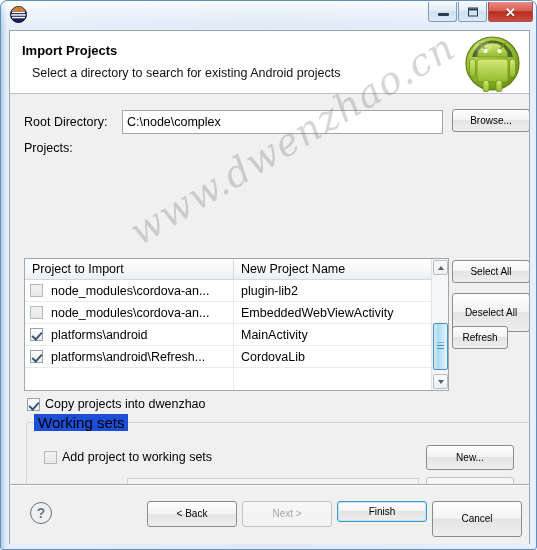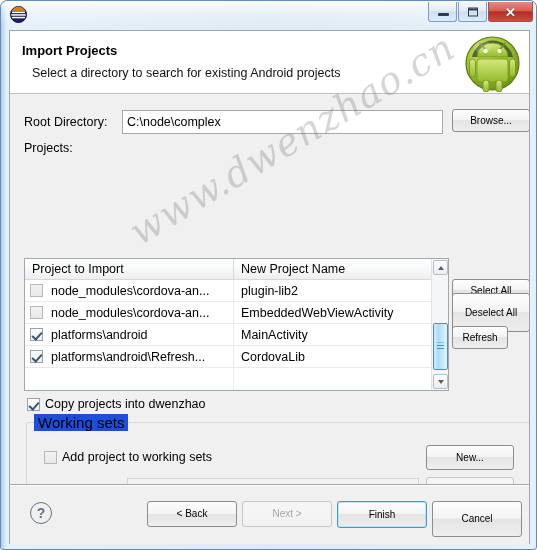--- a/index.html
+++ b/index.html
@@ -564,21 +564,21 @@
             </div>
           <div id="sb-thumb">
               <span class="grip"></span>
             </div>
           <div class="sb-arrow down">
               <i></i>
             </div>
         </div>
       </div>
 
-      <div class="btn" style="left:442px; top:166px; width:78px; height:23px;margin-top:19px;">
+      <div class="btn" style="left:442px; top:166px; width:78px; height:23px;">
         <span>Select All</span>
       </div>
       <div class="btn" style="left:442px; top:199px; width:78px; height:39px;">
         <span>Deselect All</span>
       </div>
       <div class="btn" style="left:442px; top:232px; width:56px; height:23px;">
         <span>Refresh</span>
       </div>
 
       <span class="cbox on" style="position:absolute; left:17px; top:304px;"></span>
@@ -608,21 +608,21 @@
     <div id="sep"></div>
     <div id="buttonbar">
       <div id="help-icon">?</div>
 
       <div class="btn" style="left:137px; top:15px; width:90px; height:26px;">
         <span>&lt; Back</span>
       </div>
       <div class="btn disabled" style="left:232px; top:15px; width:90px; height:26px;">
         <span>Next &gt;</span>
       </div>
-      <div class="btn default" style="left:327px; top:15px; width:90px; height:27px;">
+      <div class="btn default" style="left:327px; top:15px; width:90px; height:21px;">
         <span>Finish</span>
       </div>
       <div class="btn" style="left:422px; top:15px; width:90px; height:36px;">
         <span>Cancel</span>
       </div>
     </div>
   </div>
 
   <div id="watermark">
     <span>www.dwenzhao.cn</span>

